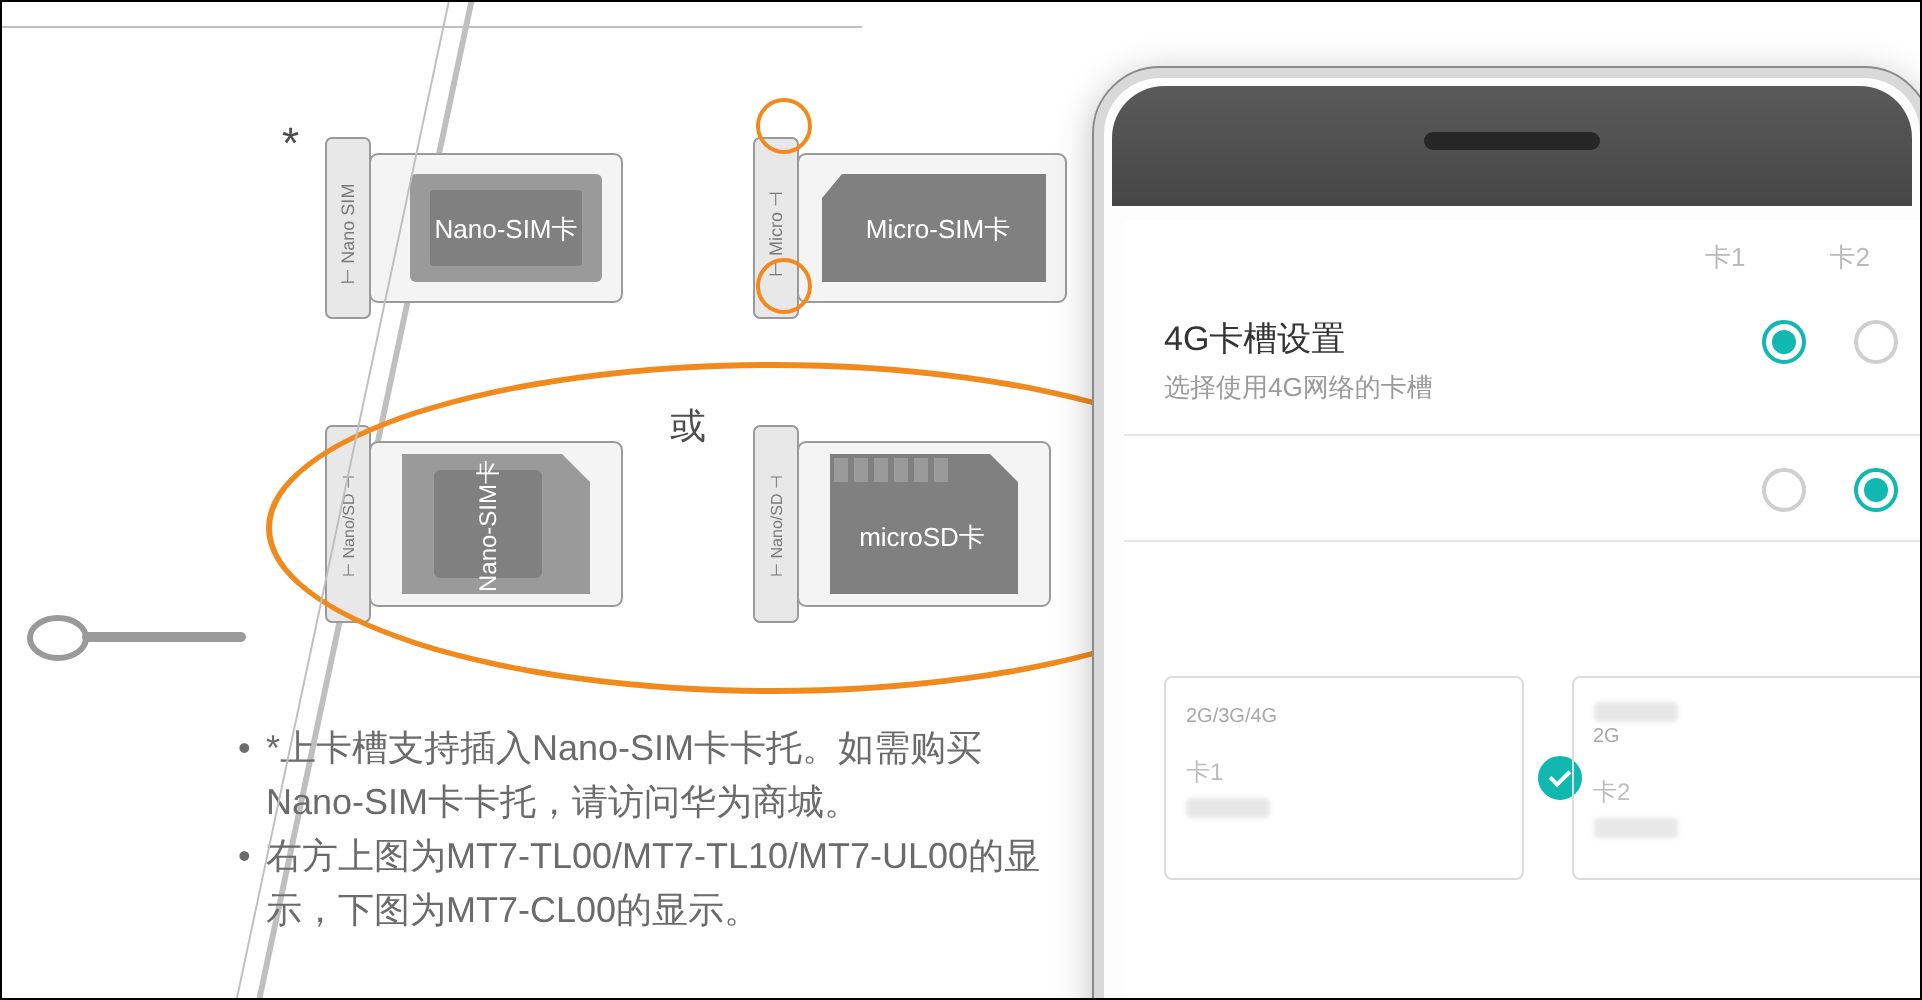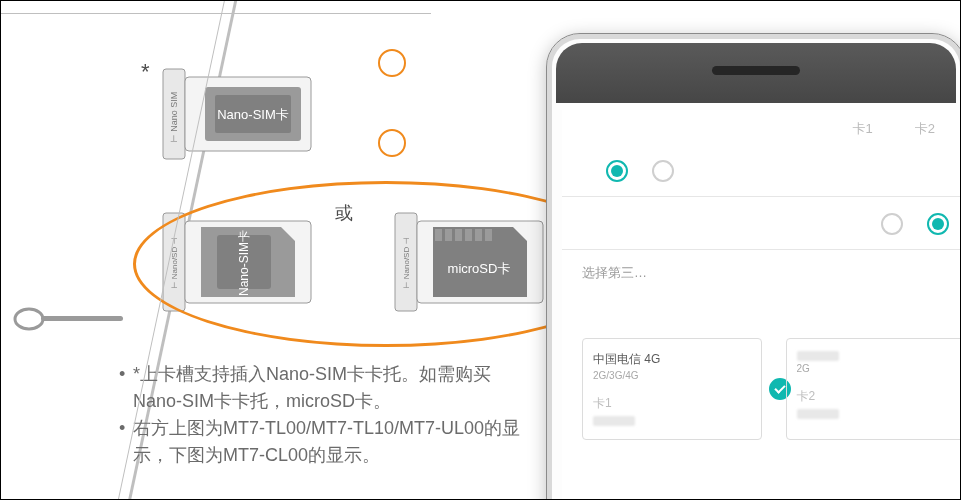--- a/index.html
+++ b/index.html
@@ -8,21 +8,21 @@
   .page:before{content:"";position:absolute;left:-40px;top:-40px;width:220px;height:580px;border-right:3px solid #bfbfbf;transform:skewX(-12deg);pointer-events:none}
   .page:after{content:"";position:absolute;left:-52px;top:-52px;width:220px;height:620px;border-right:1px solid #bfbfbf;transform:skewX(-12deg);pointer-events:none}
   .topbar{position:absolute;left:0;top:0;height:12px;width:430px;border-bottom:1px solid #bfbfbf}
   .star{position:absolute;left:140px;top:58px;font-size:22px;color:#4d4d4d}
   
   .tray{position:absolute}
   .tray svg{display:block}
   .tr-a{left:156px;top:58px}
   .tr-b{left:370px;top:58px}
   .tr-c{left:156px;top:200px}
-  .tr-d{left:388px;top:200px}
+  .tr-d{left:370px;top:200px}
   .or-label{position:absolute;left:334px;top:200px;font-size:18px;color:#4d4d4d}
   
   .pin{position:absolute;left:10px;top:300px}
   
   .hl-small{position:absolute;border:2px solid #f08a1d;border-radius:50%}
   .hl-a{left:377px;top:48px;width:24px;height:24px}
   .hl-b{left:377px;top:128px;width:24px;height:24px}
   .hl-big{position:absolute;left:132px;top:180px;width:500px;height:160px;border:3px solid #f08a1d;border-radius:50%;pointer-events:none}
   
   .notes{position:absolute;left:118px;top:360px;width:420px;color:#6b6b6b;font-size:18px;line-height:1.5}
@@ -61,20 +61,29 @@
   <div class="tray tr-a">
     <svg width="160" height="110" viewBox="0 0 160 110">
       <rect x="6" y="10" width="22" height="90" rx="3" fill="#e8e8e8" stroke="#9a9a9a"></rect>
       <rect x="28" y="18" width="126" height="74" rx="4" fill="#f4f4f4" stroke="#9a9a9a"></rect>
       <rect x="48" y="28" width="96" height="54" rx="3" fill="#9a9a9a"></rect>
       <rect x="58" y="36" width="76" height="38" rx="2" fill="#808080"></rect>
       <text x="96" y="60" fill="#fff" font-size="13" text-anchor="middle">Nano-SIM卡</text>
       <text x="20" y="58" fill="#7a7a7a" font-size="9" text-anchor="middle" transform="rotate(-90 20 58)">⊢ Nano SIM</text>
     </svg>
   </div>
+  <div class="tray tr-b">
+    <svg width="168" height="110" viewBox="0 0 168 110">
+      <rect x="6" y="10" width="22" height="90" rx="3" fill="#e8e8e8" stroke="#9a9a9a"></rect>
+      <rect x="28" y="18" width="134" height="74" rx="4" fill="#f4f4f4" stroke="#9a9a9a"></rect>
+      <polygon points="40,28 152,28 152,82 40,82 40,40 50,28" fill="#808080"></polygon>
+      <text x="98" y="60" fill="#fff" font-size="13" text-anchor="middle">Micro-SIM卡</text>
+      <text x="20" y="58" fill="#7a7a7a" font-size="9" text-anchor="middle" transform="rotate(-90 20 58)">⊢ Micro ⊣</text>
+    </svg>
+  </div>
   <div class="tray tr-c">
     <svg width="160" height="120" viewBox="0 0 160 120">
       <rect x="6" y="12" width="22" height="98" rx="3" fill="#e8e8e8" stroke="#9a9a9a"></rect>
       <rect x="28" y="20" width="126" height="82" rx="4" fill="#f4f4f4" stroke="#9a9a9a"></rect>
       <polygon points="44,26 124,26 138,40 138,96 44,96" fill="#9a9a9a"></polygon>
       <rect x="60" y="34" width="54" height="54" rx="3" fill="#808080"></rect>
       <text x="87" y="66" fill="#fff" font-size="12" text-anchor="middle" transform="rotate(-90 87 62)">Nano-SIM卡</text>
       <text x="20" y="62" fill="#7a7a7a" font-size="8" text-anchor="middle" transform="rotate(-90 20 62)">⊢ Nano/SD ⊣</text>
     </svg>
   </div>
@@ -103,54 +112,56 @@
   <div class="pin">
     <svg width="120" height="36" viewBox="0 0 120 36">
         <ellipse cx="18" cy="18" rx="14" ry="10" fill="none" stroke="#9a9a9a" stroke-width="3"></ellipse>
         <rect x="30" y="15" width="82" height="5" rx="2.5" fill="#9a9a9a"></rect>
       </svg>
   </div>
 
   <div class="notes">
     <div class="row">
         <span class="dot">•</span>
-        <span>*上卡槽支持插入Nano-SIM卡卡托。如需购买Nano-SIM卡卡托，microSD卡。</span>
+        <span>*上卡槽支持插入Nano-SIM卡卡托。如需购买Nano-SIM卡卡托，请访问华为商城。</span>
       </div>
     <div class="row">
         <span class="dot">•</span>
         <span>右方上图为MT7-TL00/MT7-TL10/MT7-UL00的显示，下图为MT7-CL00的显示。</span>
       </div>
   </div>
 
   <div class="phone">
     <div class="speaker"></div>
 
     <div class="screen">
       <div class="scr-head">
         <span>卡1</span>
         <span>卡2</span>
       </div>
       <div class="scr-row">
+        <div class="txt">
+            <div class="ttl">4G卡槽设置</div>
+            <div class="sub">选择使用4G网络的卡槽</div>
+          </div>
         <span class="radio on"></span>
         <span class="radio"></span>
       </div>
       <div class="scr-row">
         <div class="txt">
           </div>
         <span class="radio"></span>
         <span class="radio on"></span>
       </div>
       <div class="scr-row" style="border-bottom:none">
         <div class="txt">
-            <div class="sub">选择第三…</div>
           </div>
       </div>
       <div class="sim-cards">
         <div class="sim-card">
-          <div class="nm">中国电信 4G</div>
           <div class="nt">2G/3G/4G</div>
           <div class="tag">卡1</div>
           <div class="blur"></div>
           <span class="dot-ok sel"></span>
         </div>
         <div class="sim-card">
           <div class="blur" style="margin-top:0"></div>
           <div class="nt">2G</div>
           <div class="tag">卡2</div>
           <div class="blur"></div>

